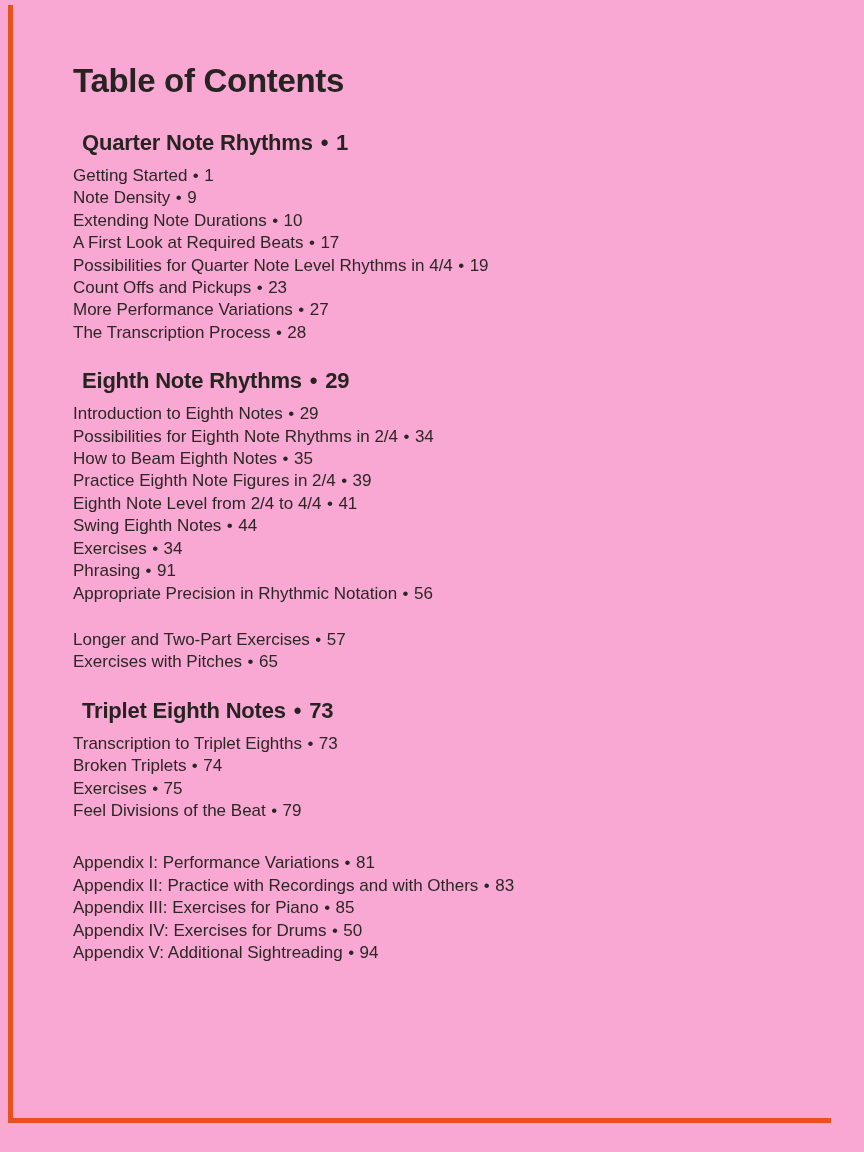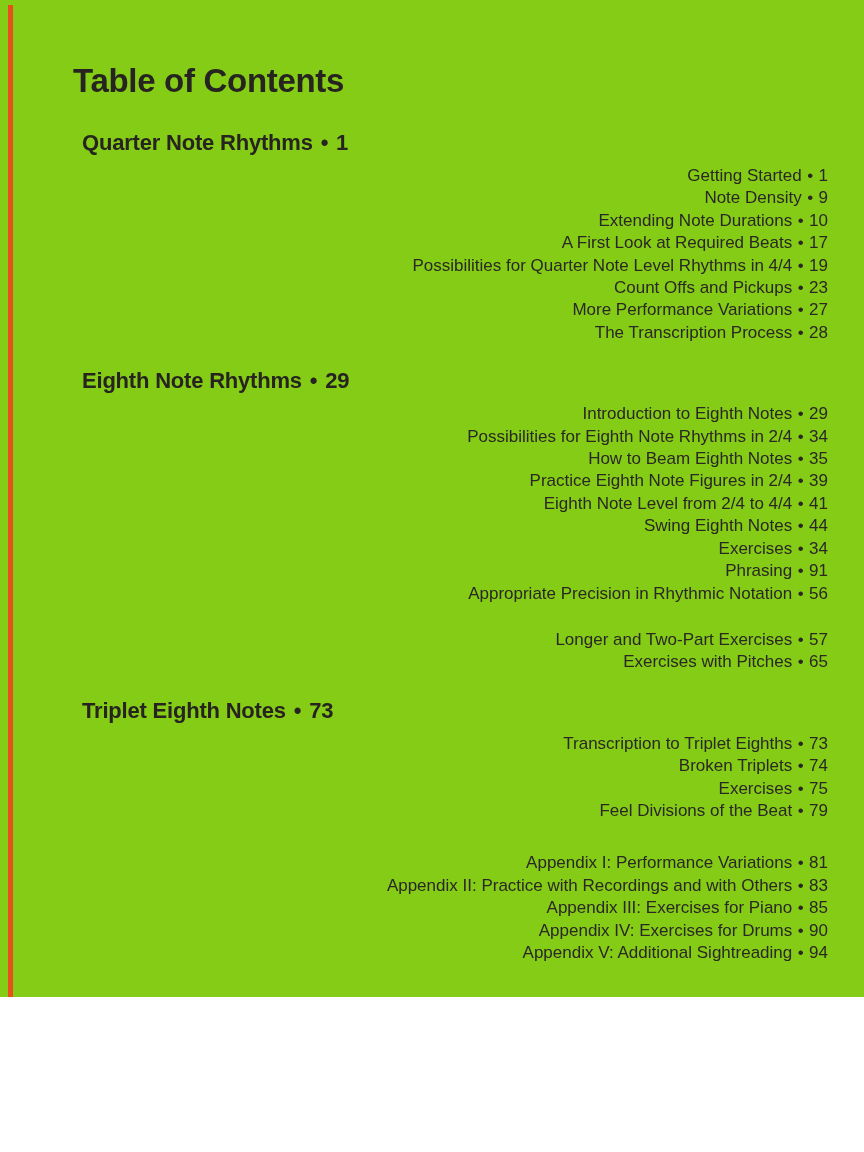--- a/index.html
+++ b/index.html
@@ -1,20 +1,20 @@
 <!DOCTYPE html>
 <html><head>
 <meta charset="utf-8">
 <style>
   html, body { margin: 0; padding: 0; background: #ffffff; }
   .page {
     position: relative;
     width: 864px;
-    height: 997px;
-    background: #84cc16;
+    height: 1152px;
+    background: #f9a8d4;
     overflow: hidden;
     font-family: "Liberation Sans", "DejaVu Sans", sans-serif;
     color: #282522;
   }
   .accent { position: absolute; background: #e8511d; }
   .accent-left   { left: 8px; top: 5px; width: 5px; height: 1118px; }
   .accent-bottom { left: 8px; top: 1118px; width: 823px; height: 5px; }
   .content { position: absolute; left: 73px; top: 62px; right: 36px; }
   .doc-title {
     margin: 0;
@@ -28,21 +28,21 @@
   .section.first { margin-top: 30px; }
   .section.last  { margin-top: 30px; }
   .section-heading {
     margin: 9px;
     font-size: 22px;
     line-height: 26px;
     font-weight: 700;
     letter-spacing: -0.2px;
     color: #262320;
   }
-  .entries { margin-top: 2px; text-align: right; }
+  .entries { margin-top: 2px; }
   .entry {
     font-size: 17px;
     line-height: 22.4px;
     font-weight: 400;
     color: #2b2724;
     white-space: nowrap;
   }
   .sep { margin: 0 0.32em; }
   .section-heading .sep { margin: 0 0.36em; }
 </style>
@@ -100,18 +100,18 @@
         <div class="entry"><span>Exercises</span><span class="sep">•</span><span>75</span></div>
         <div class="entry"><span>Feel Divisions of the Beat</span><span class="sep">•</span><span>79</span></div>
       </div>
     </div>
 
     <div class="section last">
       <div class="entries">
         <div class="entry"><span>Appendix I: Performance Variations</span><span class="sep">•</span><span>81</span></div>
         <div class="entry"><span>Appendix II: Practice with Recordings and with Others</span><span class="sep">•</span><span>83</span></div>
         <div class="entry"><span>Appendix III: Exercises for Piano</span><span class="sep">•</span><span>85</span></div>
-        <div class="entry"><span>Appendix IV: Exercises for Drums</span><span class="sep">•</span><span>90</span></div>
+        <div class="entry"><span>Appendix IV: Exercises for Drums</span><span class="sep">•</span><span>50</span></div>
         <div class="entry"><span>Appendix V: Additional Sightreading</span><span class="sep">•</span><span>94</span></div>
       </div>
     </div>
   </div>
 </div>
 
 </body></html>

